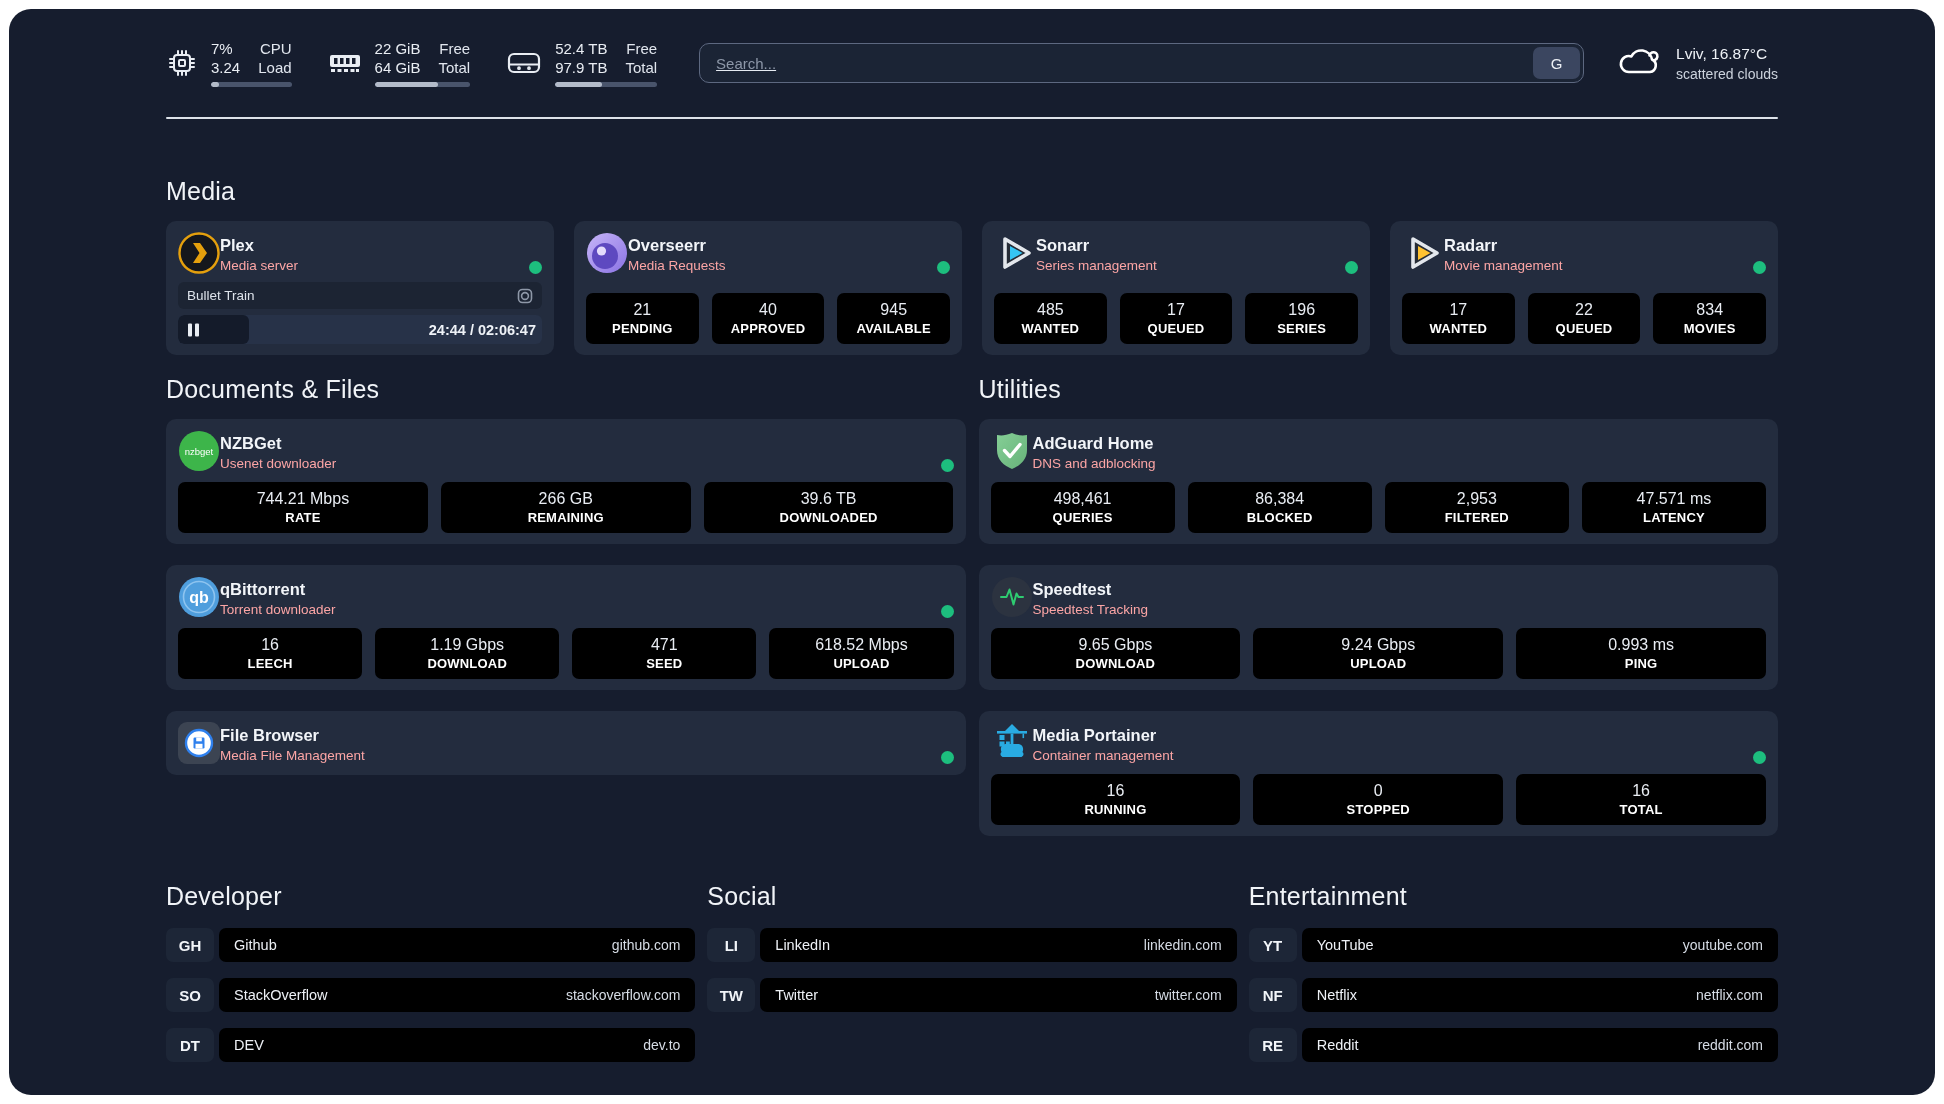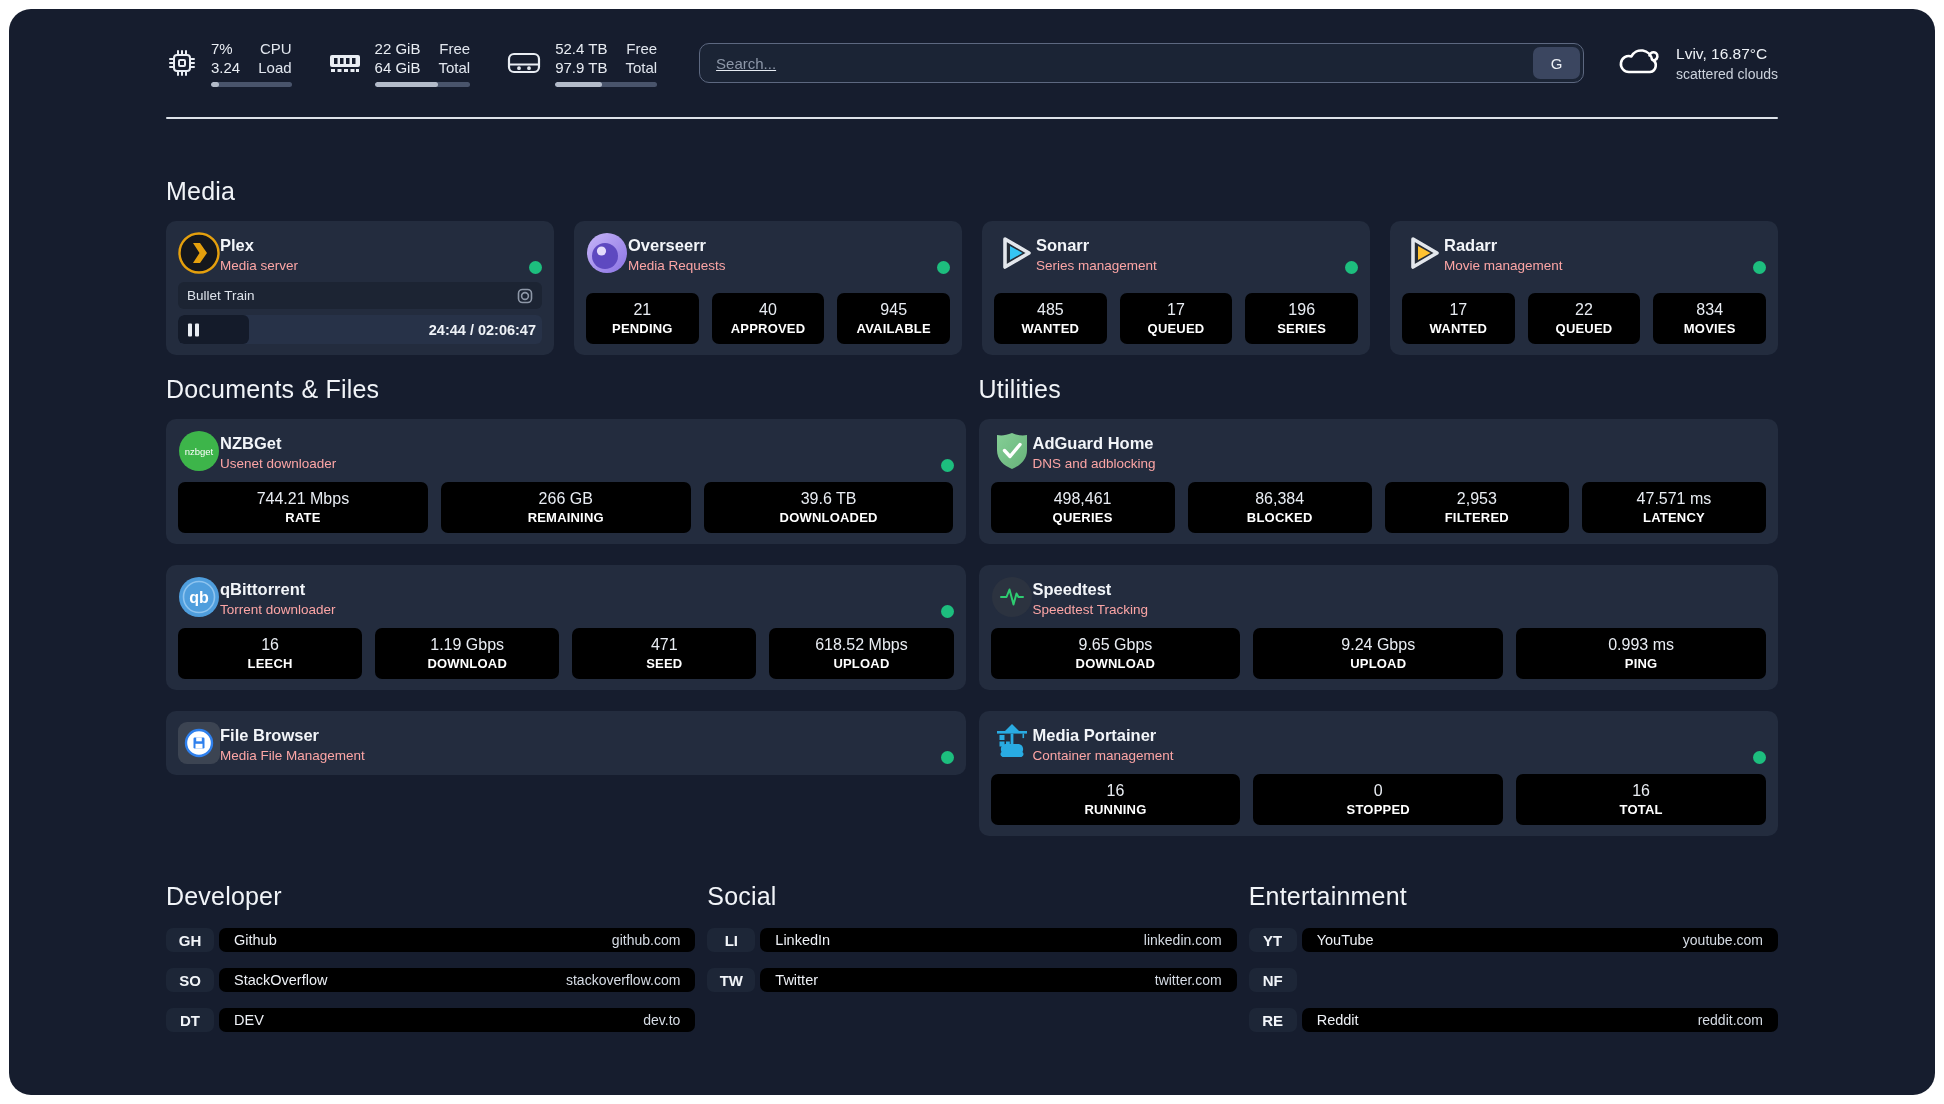--- a/index.html
+++ b/index.html
@@ -60,21 +60,21 @@
   .pause span { width:3.5px; height:13px; background:#e9edf3; border-radius:1px; }
   .plex-time { position:absolute; right:6px; top:50%; transform:translateY(-50%);
     font-size:14.5px; font-weight:bold; color:#eef2f7; }
 
   .two-col { margin-top:20px; display:grid; grid-template-columns:1fr 1fr; gap:13px; align-items:start; }
   .col-cards { margin-top:15px; display:flex; flex-direction:column; gap:21px; }
 
   
   .bookmarks { margin-top:46px; display:grid; grid-template-columns:1fr 1fr 1fr; gap:12px; }
   .bm-rows { margin-top:17px; display:flex; flex-direction:column; gap:16px; }
-  .bm-row { display:flex; gap:5px; height:24px; cursor:pointer; }
+  .bm-row { display:flex; gap:5px; height:34px; cursor:pointer; }
   .bm-abbr { width:48px; flex:none; background:#1d2637; border-radius:7px; display:flex;
     align-items:center; justify-content:center; font-weight:bold; font-size:15px; color:#f2f5f9; }
   .bm-pill { flex:1; background:#000000; border-radius:7px; display:flex; align-items:center; padding:0 15px; }
   .bm-name { font-size:14.5px; color:#eef1f6; }
   .bm-url { margin-left:auto; font-size:14px; color:#d6dce5; }
 </style>
 </head>
 <body>
 
 <div class="panel">
@@ -579,20 +579,24 @@
         <div class="bm-rows">
           <div class="bm-row">
             <div class="bm-abbr">YT</div>
             <div class="bm-pill">
               <span class="bm-name">YouTube</span>
               <span class="bm-url">youtube.com</span>
             </div>
           </div>
           <div class="bm-row">
             <div class="bm-abbr">NF</div>
+            <div class="bm-pill">
+              <span class="bm-name">Netflix</span>
+              <span class="bm-url">netflix.com</span>
+            </div>
           </div>
           <div class="bm-row">
             <div class="bm-abbr">RE</div>
             <div class="bm-pill">
               <span class="bm-name">Reddit</span>
               <span class="bm-url">reddit.com</span>
             </div>
           </div>
         </div>
       </div>

